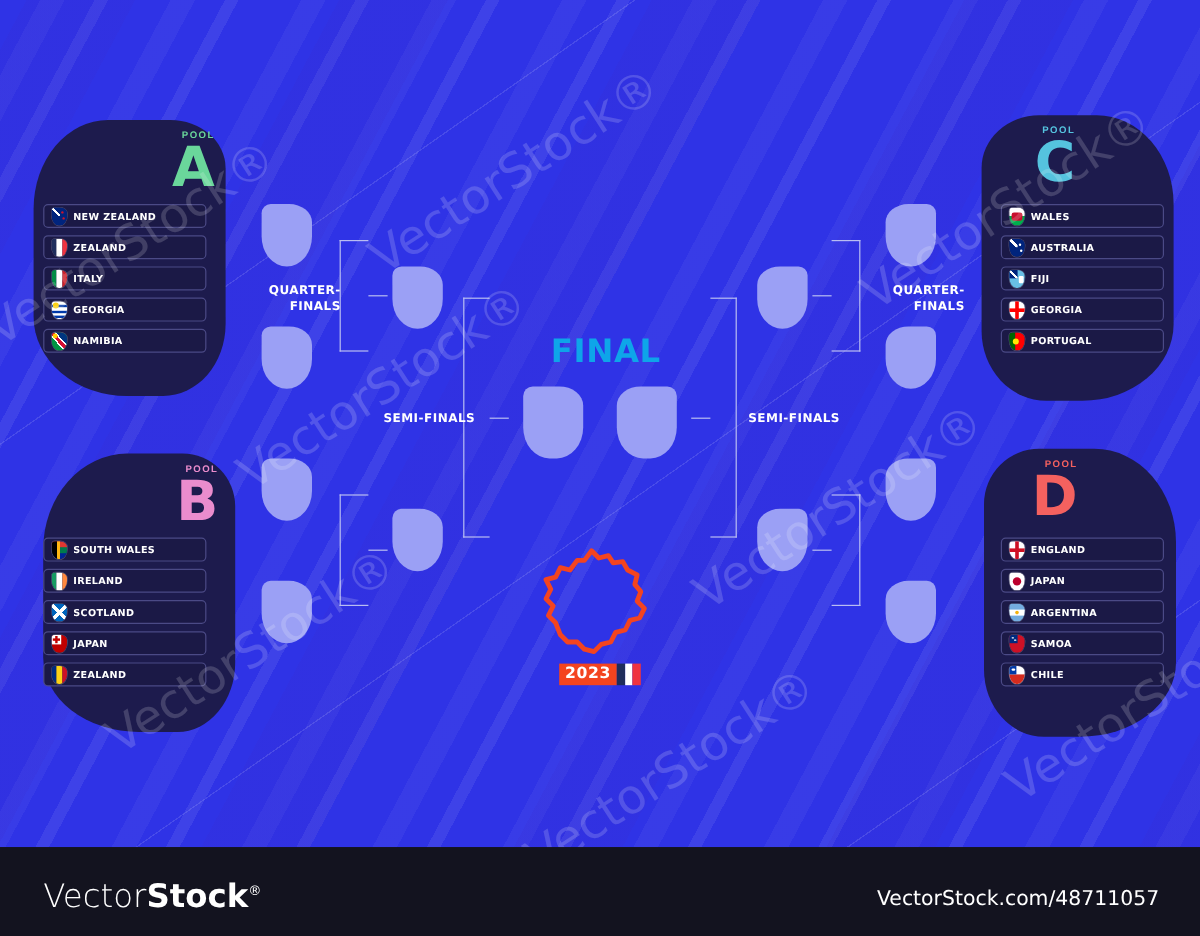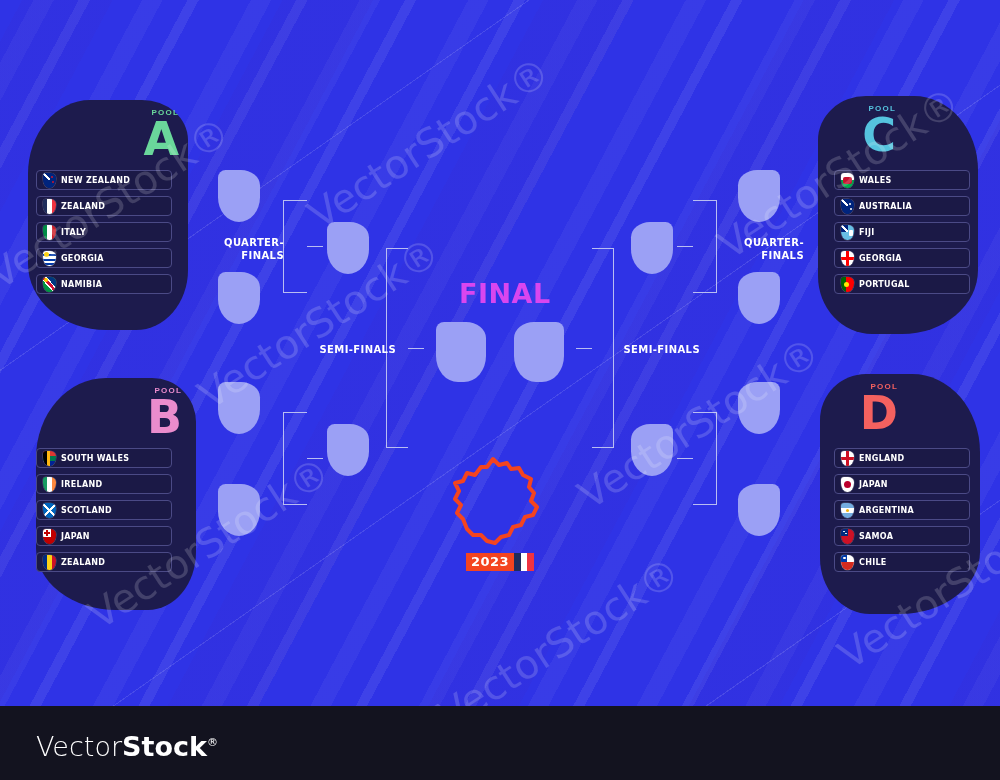--- a/index.html
+++ b/index.html
@@ -128,21 +128,21 @@
   .stub { position:absolute; height:0; border-top:1.5px solid #b9bdf2; }
 
   .lbl {
     position:absolute;
     color:#fff; font-weight:700; font-size:10px;
     letter-spacing:.4px; text-align:right; line-height:13px;
     font-family:"DejaVu Sans", sans-serif;
   }
   .lbl-final {
     position:absolute;
-    color:#d946ef; font-weight:700; font-size:27px;
+    color:#0ea5e9; font-weight:700; font-size:27px;
     letter-spacing:.5px;
     font-family:"DejaVu Sans", sans-serif;
   }
 
   
   .logo { position:absolute; left:404px; top:455px; width:192px; }
   .logo-map { display:block; margin:0 auto; }
   .logo-word {
     text-align:center;
     font-size:40px; font-weight:700; letter-spacing:1px;
@@ -478,15 +478,16 @@
     <span style="left:420px; top:620px;">VectorStock®</span>
     <span style="left:560px; top:400px;">VectorStock®</span>
     <span style="left:700px; top:150px;">VectorStock®</span>
     <span style="left:290px; top:120px;">VectorStock®</span>
     <span style="left:820px; top:560px;">VectorStock®</span>
     <span style="left:-30px; top:180px;">VectorStock®</span>
   </div>
 
   <div class="footer">
     <div class="vs-logo"><span class="thin">Vector</span><span class="bold">Stock</span><span class="reg">®</span></div>
+    <div class="vs-url">VectorStock.com/48711057</div>
   </div>
 
 </div>
 
 </body></html>

